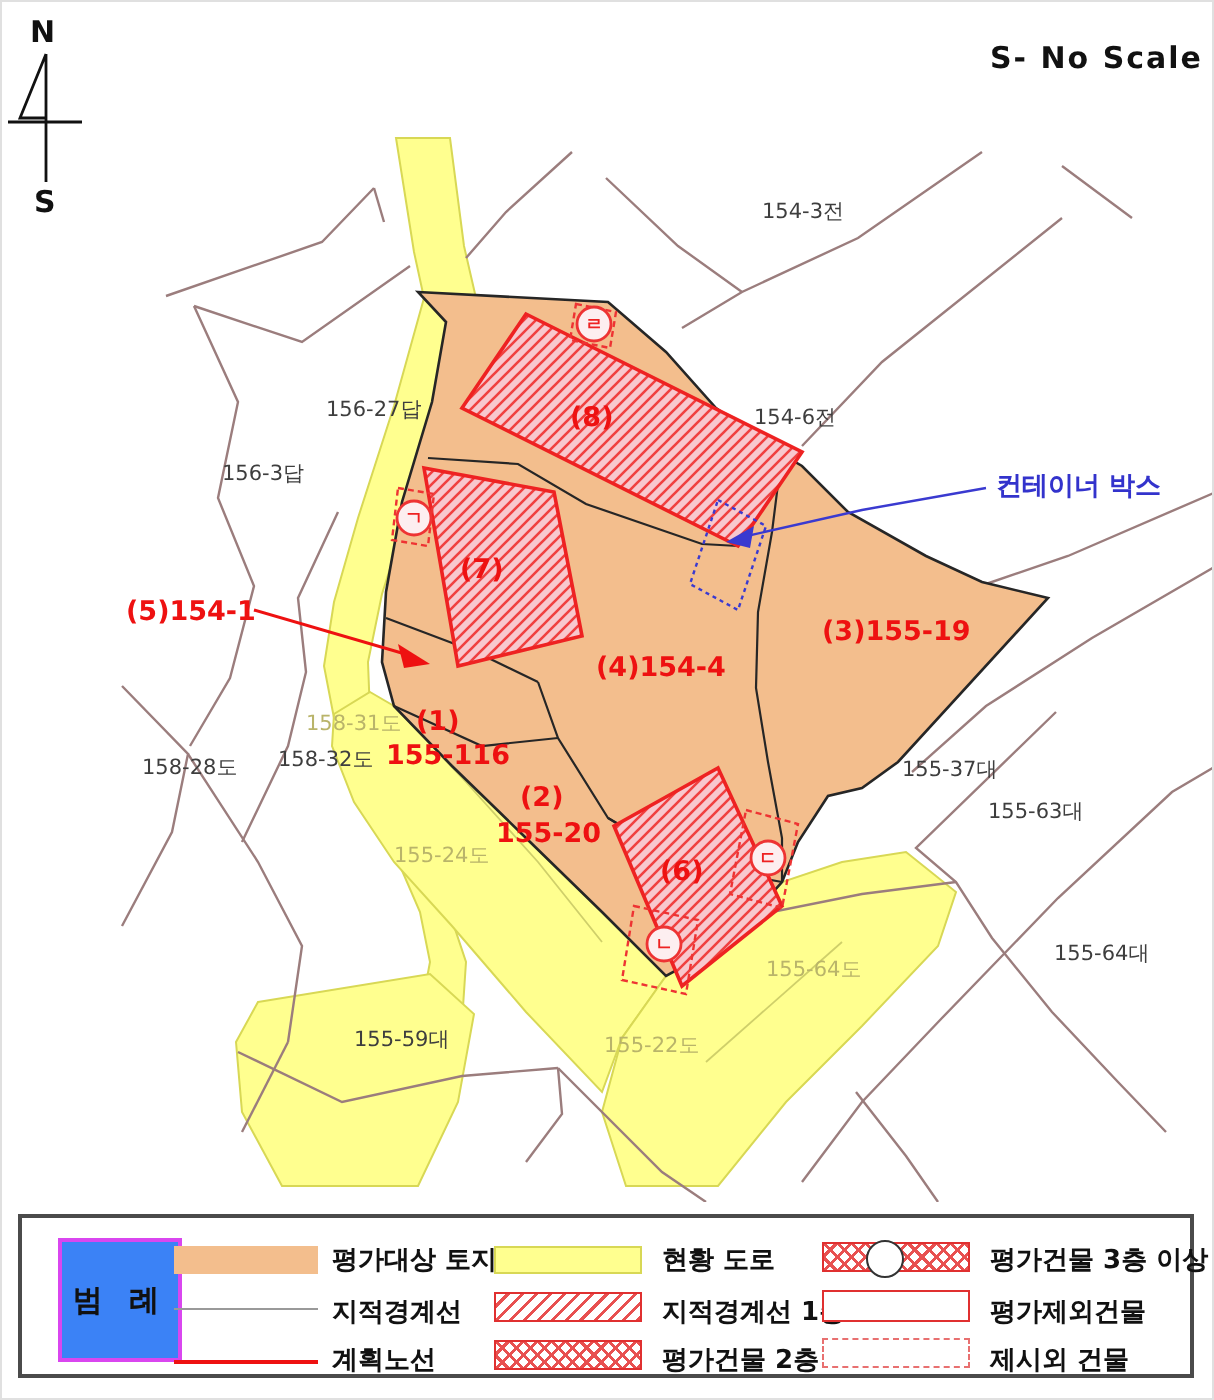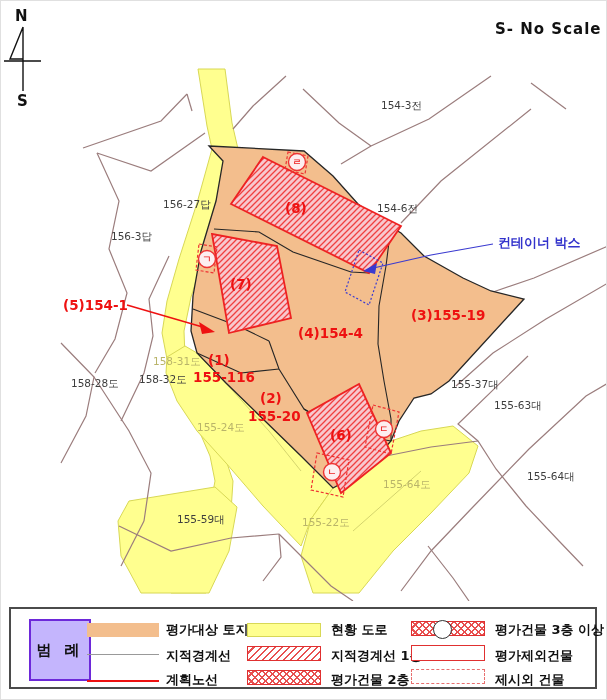--- a/index.html
+++ b/index.html
@@ -9,21 +9,21 @@
   .lbl.red{fill:#ee1111;font-weight:bold;font-size:13.5px;}
   .lbl.gray{fill:#3e3e3e;font-size:10.5px;}
   .lbl.faint{fill:#b9b46a;font-size:10.5px;}
   .lbl.blue{fill:#3333cc;font-weight:bold;font-size:13px;}
   .mark-letter{fill:#ee2222;font-size:9px;font-weight:bold;text-anchor:middle;}
   .compass-txt{fill:#111;font-size:15px;font-weight:bold;}
   .title-txt{fill:#111;font-size:15px;font-weight:600;letter-spacing:1px;}
 
   
   #legend{position:absolute;left:8px;top:606px;width:588px;height:82px;border:2px solid #4b4b4b;background:#fff;box-sizing:border-box;}
-  #legend-title-box{position:absolute;left:18px;top:10px;width:58px;height:58px;border:2px solid #6d28d9;background:#c4b5fd;display:flex;align-items:center;justify-content:center;font-size:15px;font-weight:bold;color:#111;letter-spacing:4px;}
+  #legend-title-box{position:absolute;left:18px;top:10px;width:58px;height:58px;border:2px solid #d946ef;background:#3b82f6;display:flex;align-items:center;justify-content:center;font-size:15px;font-weight:bold;color:#111;letter-spacing:4px;}
   .lg-label{position:absolute;font-size:13px;font-weight:bold;color:#111;white-space:nowrap;}
   .sw{position:absolute;box-sizing:border-box;}
   .sw-orange{width:72px;height:14px;background:#F3BE8D;}
   .sw-grayline{width:72px;height:0;border-top:1px solid #999;}
   .sw-redline{width:72px;height:0;border-top:2px solid #ee1111;}
   .sw-yellow{width:74px;height:14px;background:#FFFF8F;border:1px solid #d8d855;}
   .sw-hatch1{width:74px;height:15px;border:1.5px solid #e03030;
     background:repeating-linear-gradient(135deg,#fff 0 3.5px,#e85050 3.5px 5px);}
   .sw-hatch2{width:74px;height:15px;border:1.5px solid #e03030;
     background:repeating-linear-gradient(135deg,rgba(255,255,255,0) 0 3.5px,#e85050 3.5px 5px),

